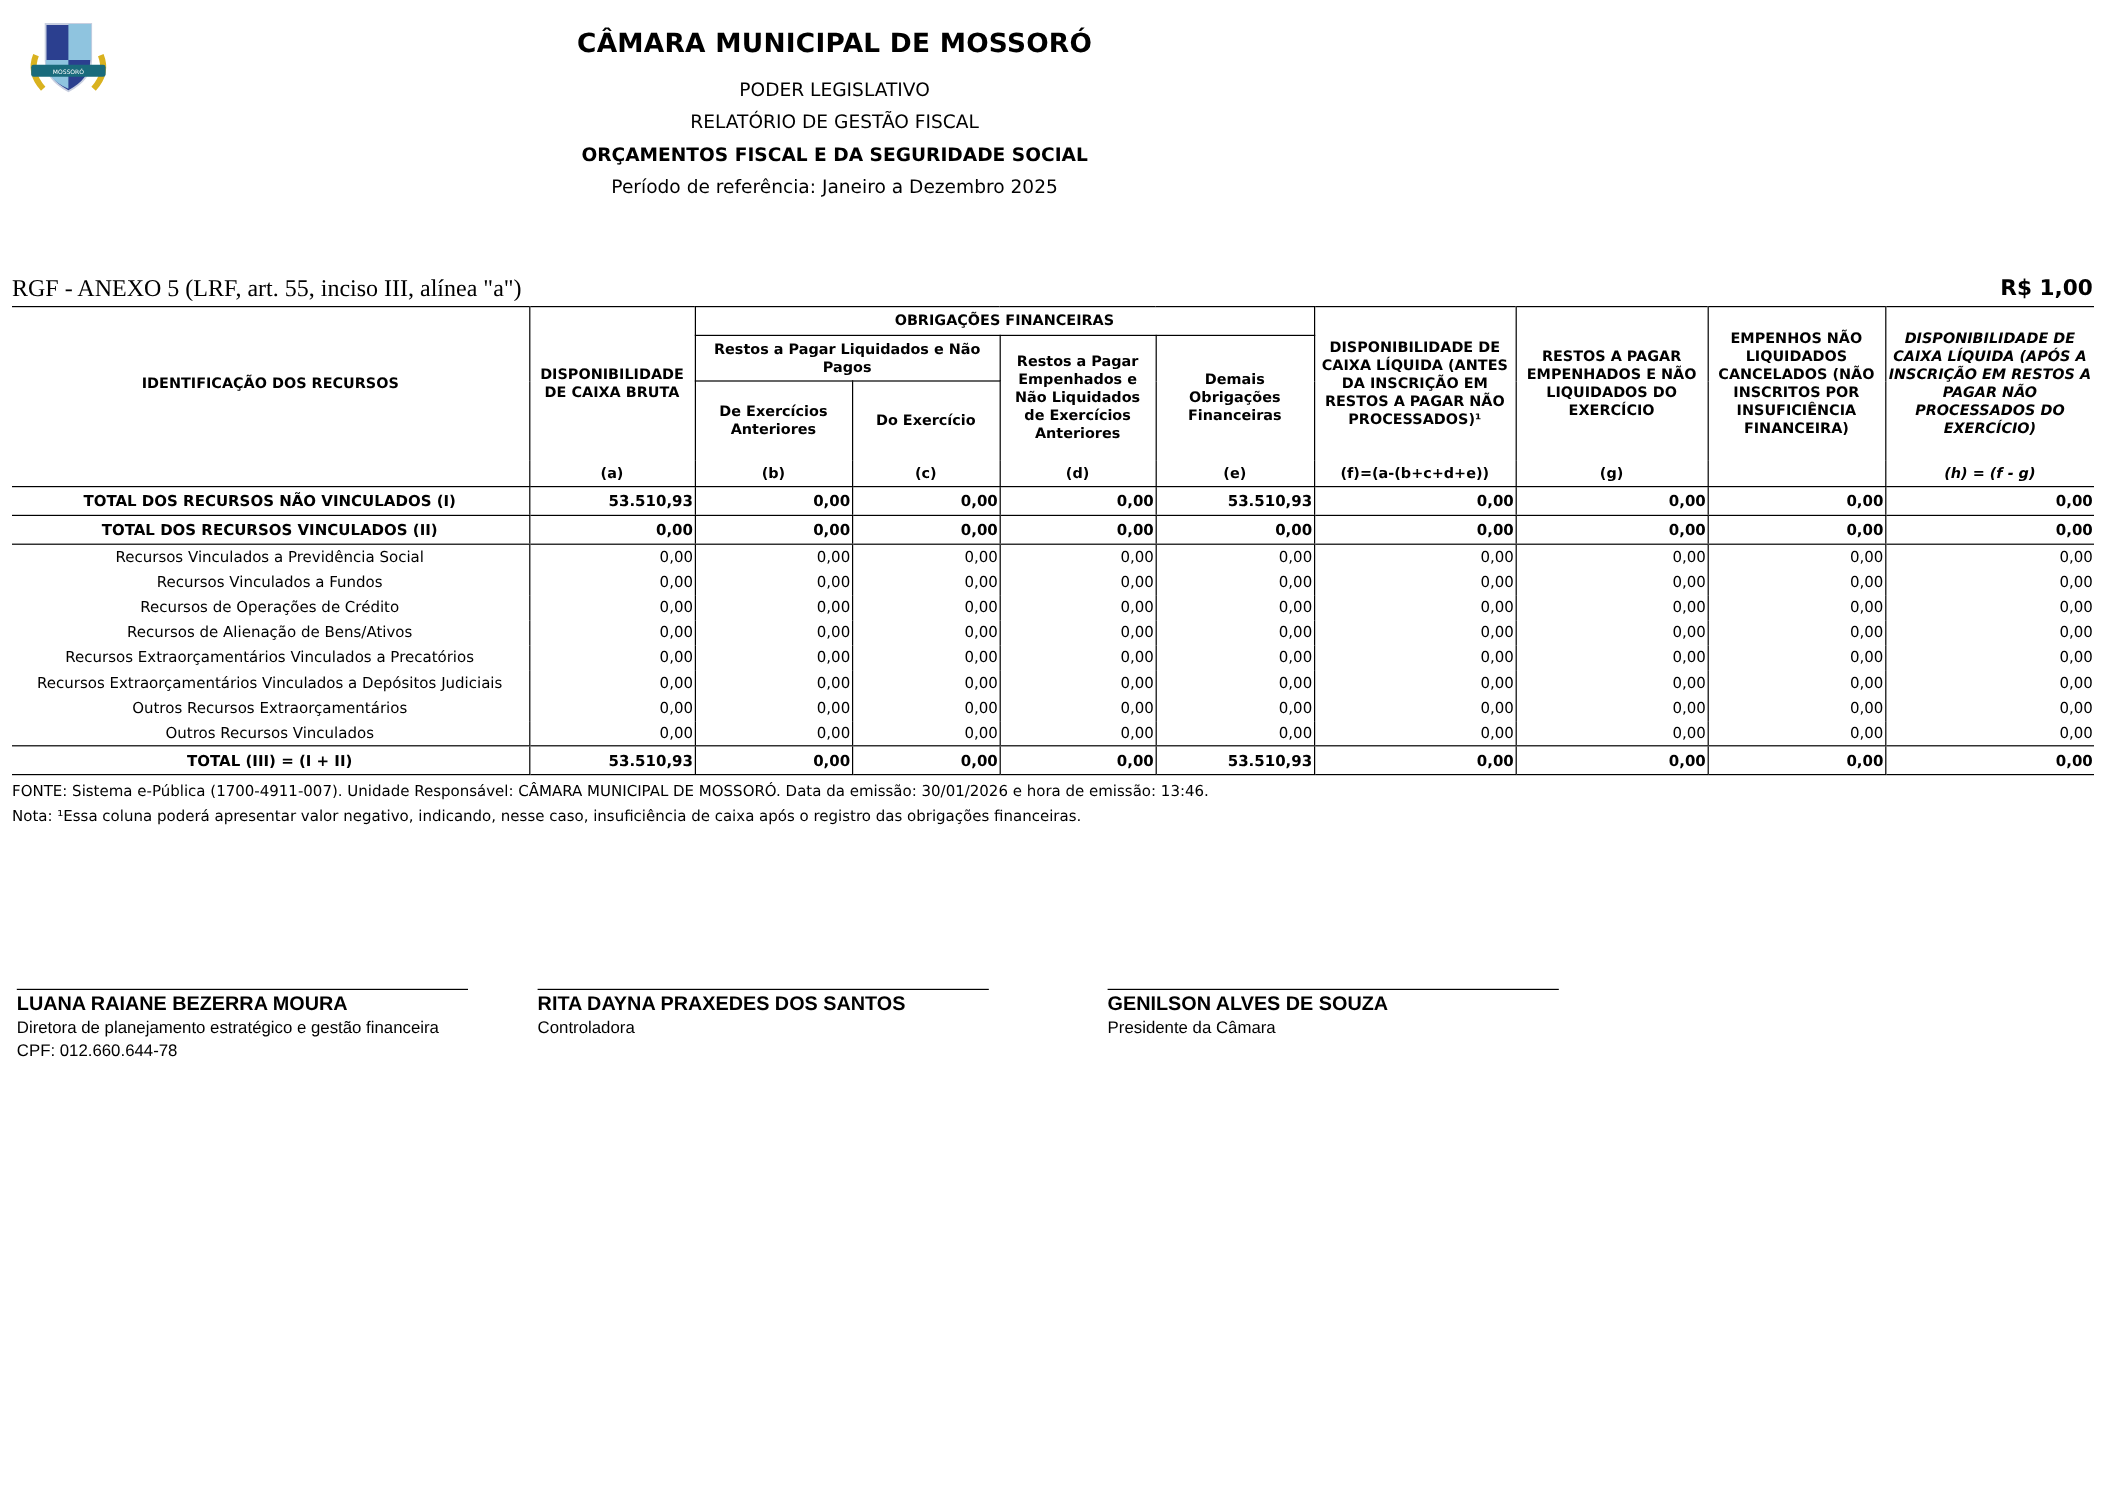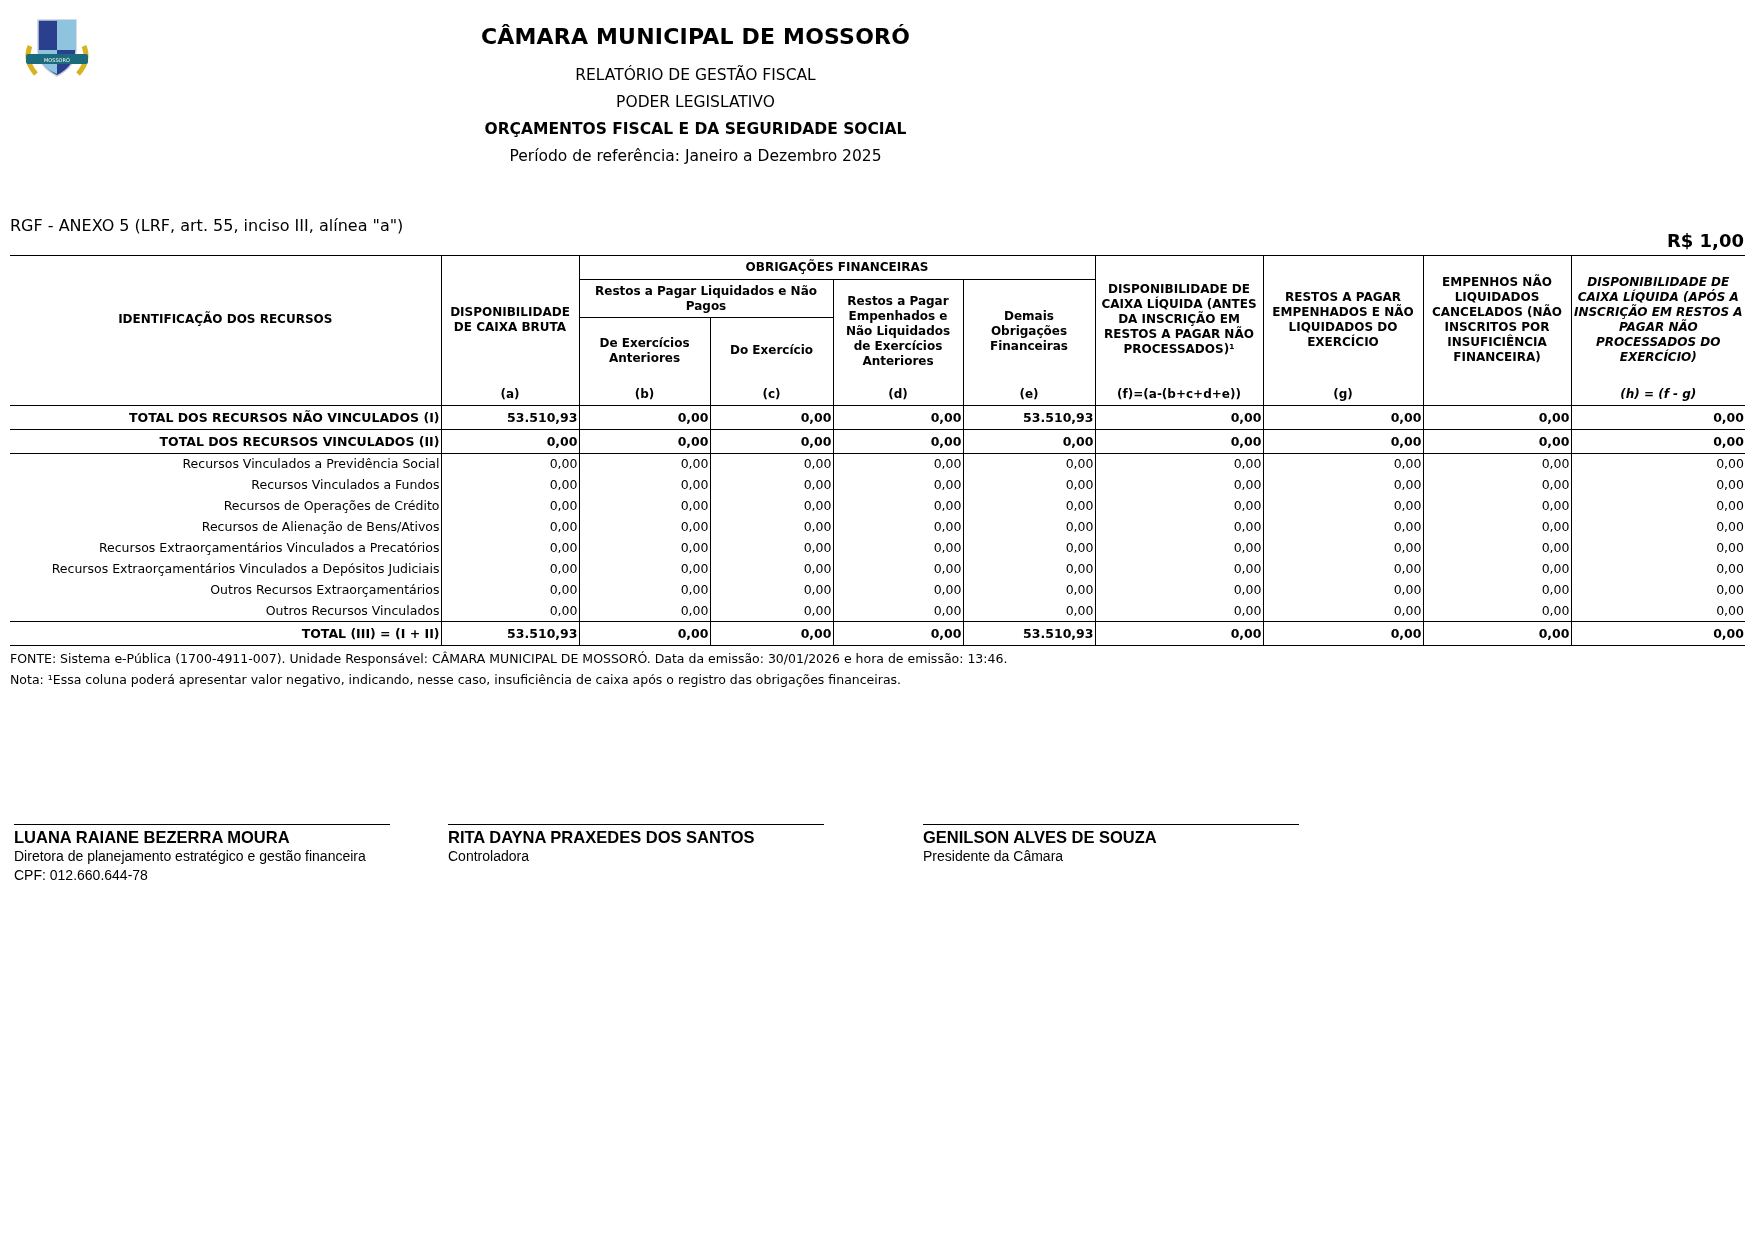--- a/index.html
+++ b/index.html
@@ -2,30 +2,30 @@
 <html><head>
 <meta charset="utf-8">
 <style>
   * { box-sizing: border-box; margin: 0; padding: 0; }
   body { width: 1755px; height: 1240px; background: #ffffff; font-family: "DejaVu Sans", sans-serif; color: #000; position: relative; overflow: hidden; }
   .logo { position: absolute; left: 20px; top: 16px; width: 74px; height: 66px; }
   .header { position: absolute; left: 0; top: 22px; width: 1391px; text-align: center; }
   .header .title { font-size: 22px; font-weight: bold; line-height: 30px; margin-bottom: 10px; letter-spacing: 0.2px; }
   .header .line { font-size: 15.5px; line-height: 27px; }
   .header .bold { font-weight: bold; }
-  .annex { position: absolute; left: 10px; top: 216px; font-size: 16px; }
+  .annex { position: absolute; left: 10px; top: 230px; font-size: 20px; font-family: Liberation Serif, serif; }
   .unit { position: absolute; right: 11px; top: 230px; font-size: 18px; font-weight: bold; }
   table.main { position: absolute; left: 10px; top: 255px; width: 1735px; border-collapse: collapse; font-size: 12.5px; }
   table.main th { font-weight: bold; font-size: 12px; text-align: center; vertical-align: middle; line-height: 15px; padding: 0 2px; border-left: 1px solid #000; border-right: 1px solid #000; }
   table.main th.first { border-left: none; }
   table.main th.last { border-right: none; font-style: italic; }
   .thead-top { border-top: 1.5px solid #000; }
   .letter-row th { height: 22px; vertical-align: bottom; padding-bottom: 3px; border-bottom: 1.5px solid #000; }
   table.main td { height: 21px; line-height: 20px; text-align: right; padding: 0 1px; border-left: 1px solid #000; white-space: nowrap; }
-  table.main td.label { text-align: right; border-left: none; padding-left: 0; }
+  table.main td.label { text-align: center; border-left: none; padding-left: 0; }
   tr.total td { font-weight: bold; height: 24px; padding-left: 20px; }
   tr.sep-bottom td { border-bottom: 1.5px solid #000; }
   .notes { position: absolute; left: 10px; top: 648px; font-size: 12.5px; line-height: 21px; }
   .sig { position: absolute; top: 824px; width: 376px; font-family: "Liberation Sans", sans-serif; }
   .sig .rule { border-top: 1.5px solid #000; width: 376px; margin-bottom: 2px; }
   .sig .name { font-weight: bold; font-size: 16.5px; line-height: 20px; }
   .sig .role { font-size: 14px; line-height: 19px; }
 </style>
 </head>
 <body>
@@ -37,22 +37,22 @@
     <path d="M18 4 L56 4 L56 34 Q56 50 37 60 Q18 50 18 34 Z" fill="#2b3f8f" stroke="#c8cfe0" stroke-width="1.5"></path>
     <path d="M37 4 L56 4 L56 34 L37 34 Z" fill="#8fc4df"></path>
     <path d="M18 34 L37 34 L37 58 Q18 50 18 34 Z" fill="#8fc4df"></path>
     <rect x="6" y="38" width="62" height="10" rx="2" fill="#1a6b7c"></rect>
     <text x="37" y="45.5" font-size="5" fill="#fff" text-anchor="middle" font-family="DejaVu Sans, sans-serif">MOSSORÓ</text>
   </svg>
 </div>
 
 <div class="header">
   <div class="title">CÂMARA MUNICIPAL DE MOSSORÓ</div>
+  <div class="line">PODER LEGISLATIVO</div>
   <div class="line">RELATÓRIO DE GESTÃO FISCAL</div>
-  <div class="line">PODER LEGISLATIVO</div>
   <div class="line bold">ORÇAMENTOS FISCAL E DA SEGURIDADE SOCIAL</div>
   <div class="line">Período de referência: Janeiro a Dezembro 2025</div>
 </div>
 
 <div class="annex">RGF - ANEXO 5 (LRF, art. 55, inciso III, alínea "a")</div>
 <div class="unit">R$ 1,00</div>
 
 <table class="main">
   <colgroup>
     <col style="width:431px">

